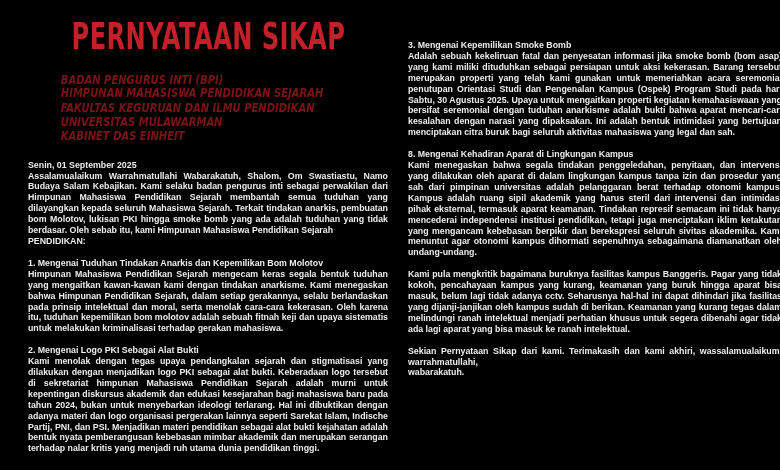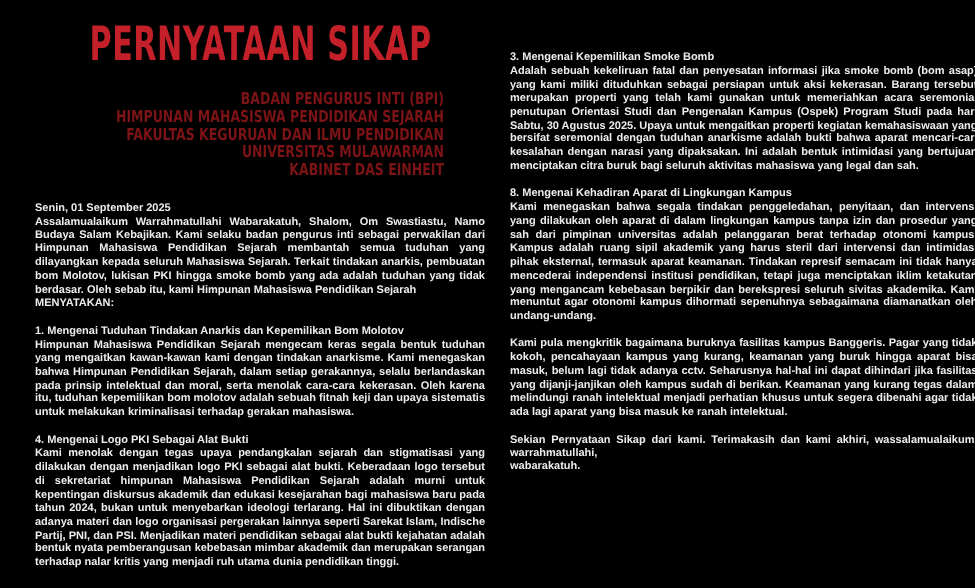--- a/index.html
+++ b/index.html
@@ -26,21 +26,21 @@
     display: inline-block;
     font-family: "DejaVu Sans", sans-serif;
     font-weight: 900;
     font-size: 31px;
     white-space: nowrap;
     transform: scale(0.78, 1.22);
     transform-origin: center center;
     letter-spacing: 0.5px;
   }
 
-  .org-wrap { text-align: right; margin-top: 15px; }
+  .org-wrap { text-align: left; margin-top: 15px; font-style: italic; }
   .org-inner {
     display: inline-block;
     transform: scale(0.80, 1.05);
     transform-origin: center top;
     font-family: "DejaVu Sans", sans-serif;
     font-weight: 900;
     font-size: 12.5px;
     line-height: 13.4px;
     white-space: nowrap;
   }
@@ -76,29 +76,29 @@
         <div>HIMPUNAN MAHASISWA PENDIDIKAN SEJARAH</div>
         <div>FAKULTAS KEGURUAN DAN ILMU PENDIDIKAN</div>
         <div>UNIVERSITAS MULAWARMAN</div>
         <div>KABINET DAS EINHEIT</div>
       </div>
     </div>
 
     <div class="body-text">
       <div class="date-line">Senin, 01 September 2025</div>
       <p class="para">Assalamualaikum Warrahmatullahi Wabarakatuh, Shalom, Om Swastiastu, Namo Budaya Salam Kebajikan. Kami selaku badan pengurus inti sebagai perwakilan dari Himpunan Mahasiswa Pendidikan Sejarah membantah semua tuduhan yang dilayangkan kepada seluruh Mahasiswa Sejarah. Terkait tindakan anarkis, pembuatan bom Molotov, lukisan PKI hingga smoke bomb yang ada adalah tuduhan yang tidak berdasar. Oleh sebab itu, kami Himpunan Mahasiswa Pendidikan Sejarah</p>
-      <div class="declare">MENYATAKAN:</div>
+      <div class="declare">PENDIDIKAN:</div>
 
       <div class="section">
         <div class="sec-heading">1. Mengenai Tuduhan Tindakan Anarkis dan Kepemilikan Bom Molotov</div>
         <p class="para sec-body">Himpunan Mahasiswa Pendidikan Sejarah mengecam keras segala bentuk tuduhan yang mengaitkan kawan-kawan kami dengan tindakan anarkisme. Kami menegaskan bahwa Himpunan Pendidikan Sejarah, dalam setiap gerakannya, selalu berlandaskan pada prinsip intelektual dan moral, serta menolak cara-cara kekerasan. Oleh karena itu, tuduhan kepemilikan bom molotov adalah sebuah fitnah keji dan upaya sistematis untuk melakukan kriminalisasi terhadap gerakan mahasiswa.</p>
       </div>
 
       <div class="section">
-        <div class="sec-heading">4. Mengenai Logo PKI Sebagai Alat Bukti</div>
+        <div class="sec-heading">2. Mengenai Logo PKI Sebagai Alat Bukti</div>
         <p class="para sec-body">Kami menolak dengan tegas upaya pendangkalan sejarah dan stigmatisasi yang dilakukan dengan menjadikan logo PKI sebagai alat bukti. Keberadaan logo tersebut di sekretariat himpunan Mahasiswa Pendidikan Sejarah adalah murni untuk kepentingan diskursus akademik dan edukasi kesejarahan bagi mahasiswa baru pada tahun 2024, bukan untuk menyebarkan ideologi terlarang. Hal ini dibuktikan dengan adanya materi dan logo organisasi pergerakan lainnya seperti Sarekat Islam, Indische Partij, PNI, dan PSI. Menjadikan materi pendidikan sebagai alat bukti kejahatan adalah bentuk nyata pemberangusan kebebasan mimbar akademik dan merupakan serangan terhadap nalar kritis yang menjadi ruh utama dunia pendidikan tinggi.</p>
       </div>
     </div>
 
   </div>
 
   <div class="col col-right body-text">
 
     <div>
       <div class="sec-heading">3. Mengenai Kepemilikan Smoke Bomb</div>

